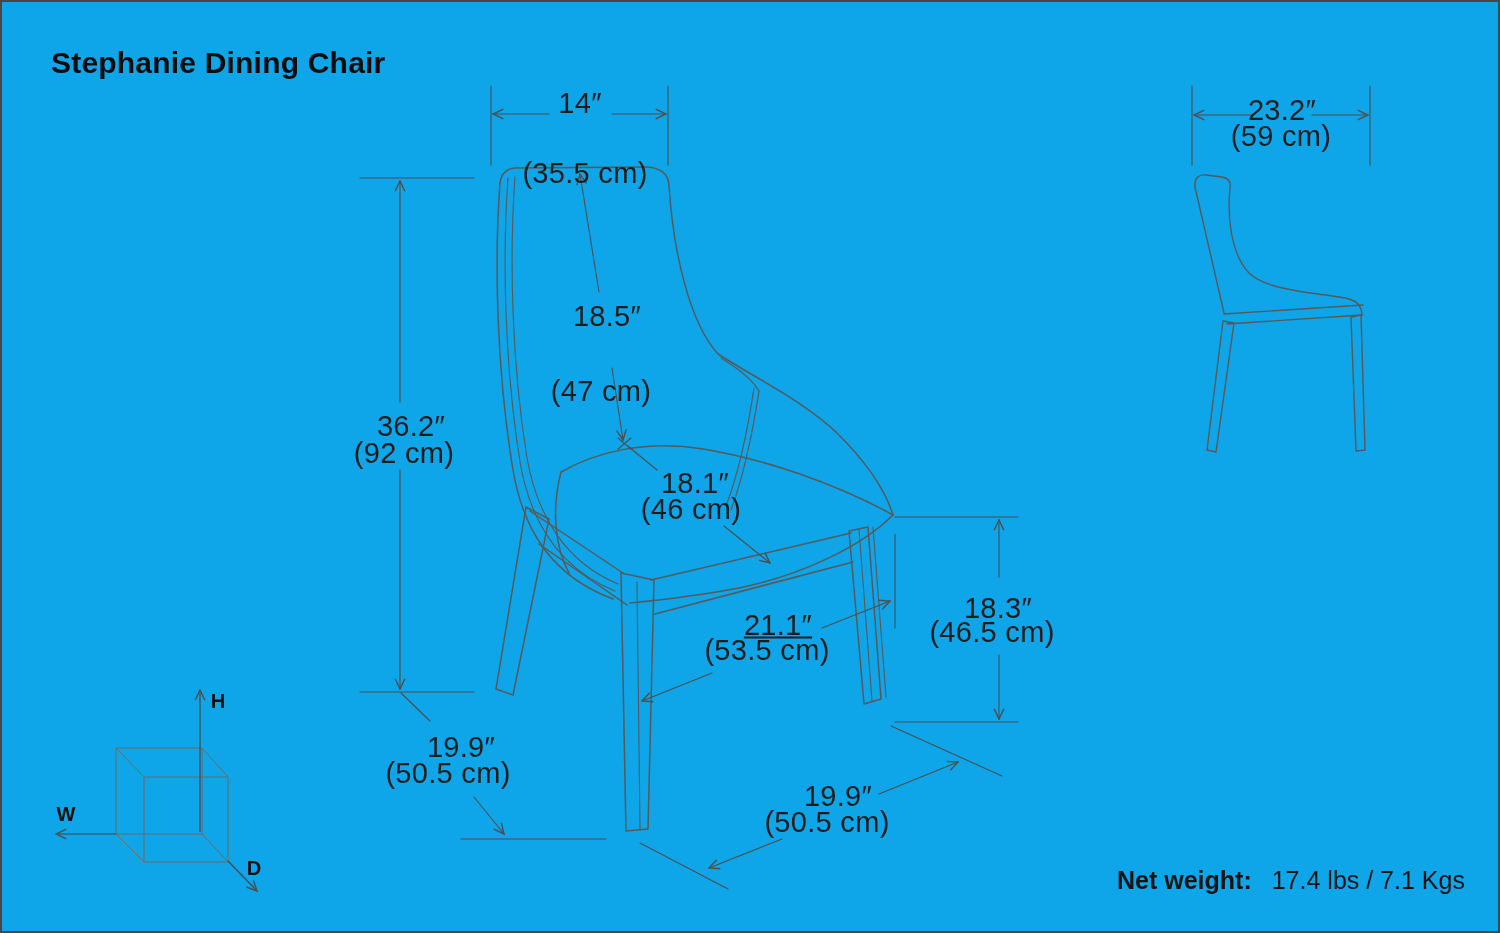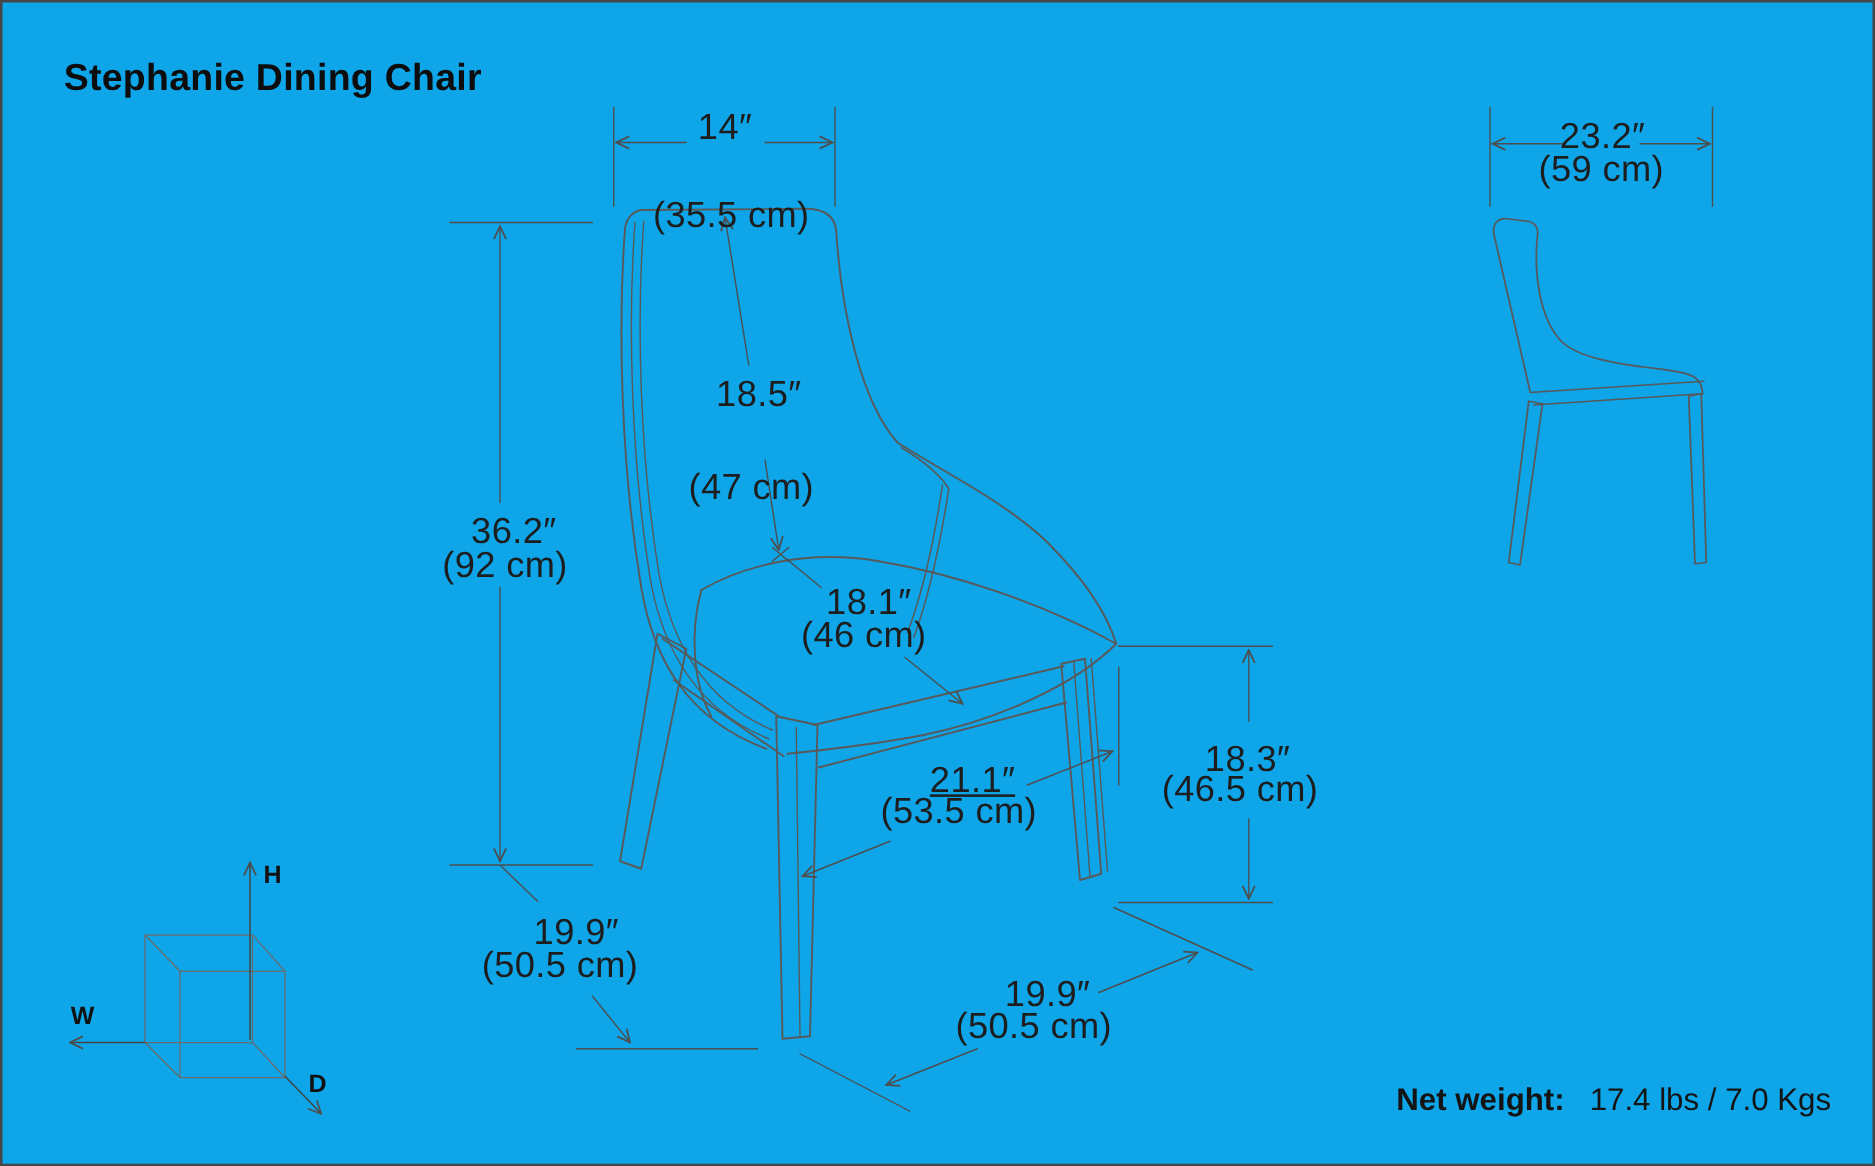--- a/index.html
+++ b/index.html
@@ -181,16 +181,16 @@
   <div class="lbl" style="left:825px; top:820px;">(50.5 cm)</div>
 
   <div class="lbl" style="left:1280px; top:108px;">23.2″</div>
   <div class="lbl" style="left:1279px; top:134px;">(59 cm)</div>
 
   <div class="axis-lbl" style="left:216px; top:699px;">H</div>
   <div class="axis-lbl" style="left:64px;  top:812px;">W</div>
   <div class="axis-lbl" style="left:252px; top:866px;">D</div>
 
   <div class="netweight">
-    <b>Net weight:</b><span>17.4 lbs / 7.0 Kgs</span>
+    <b>Net weight:</b><span>17.4 lbs / 7.1 Kgs</span>
   </div>
 
 </div>
 
 </body></html>

